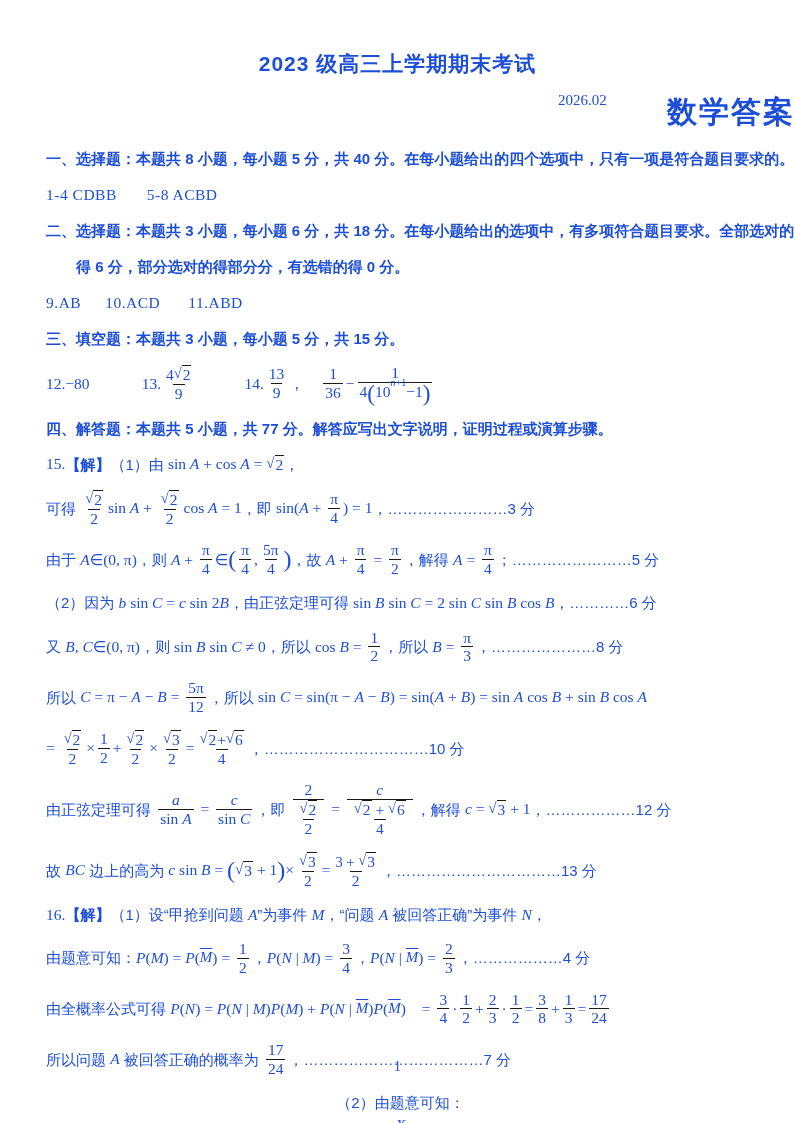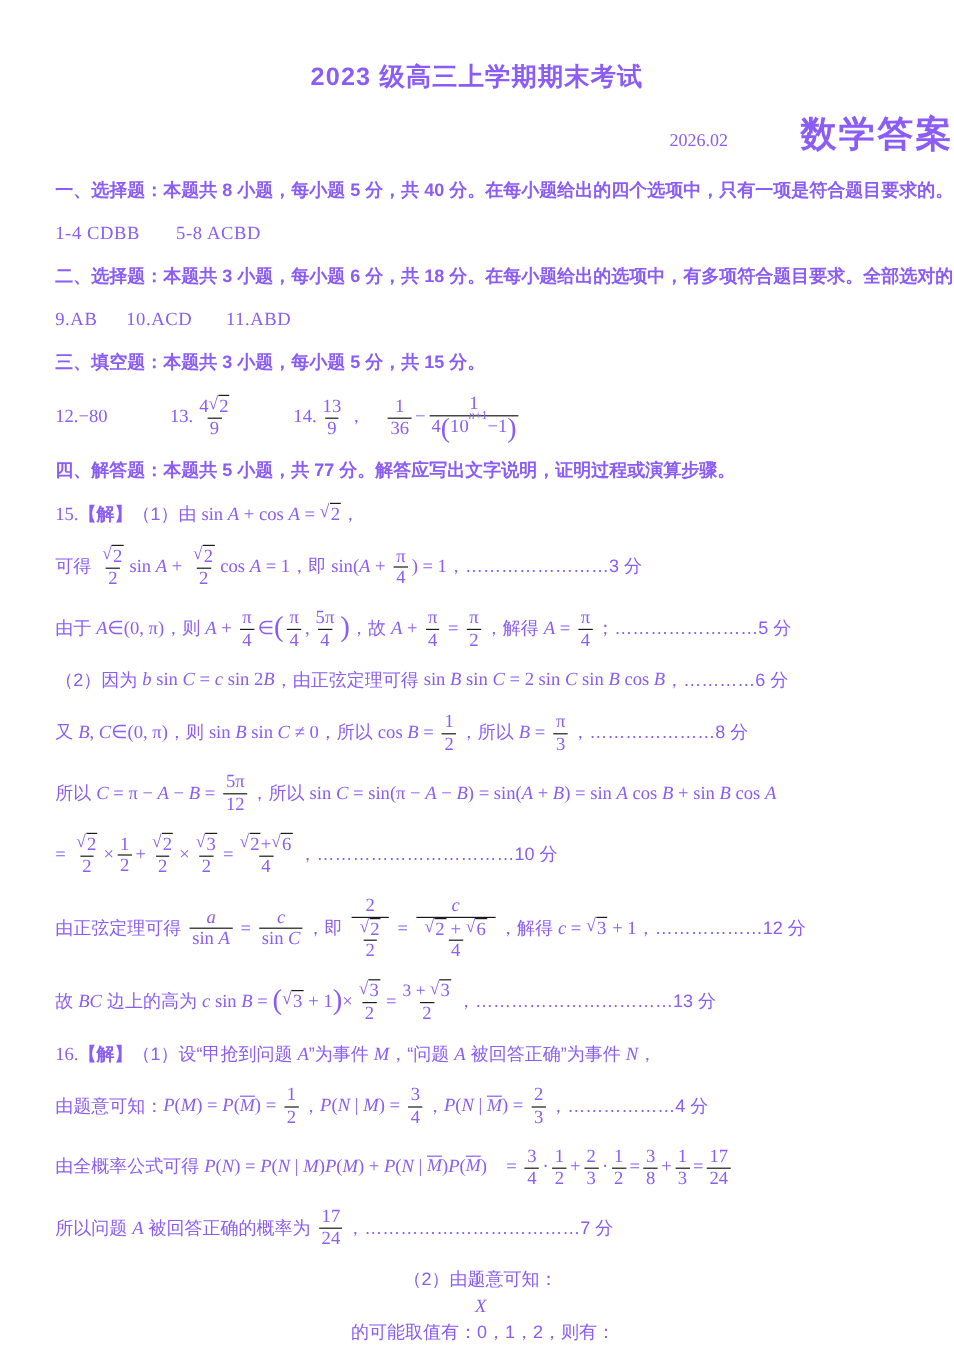--- a/index.html
+++ b/index.html
@@ -2,34 +2,34 @@
 <html><head>
 <meta charset="utf-8">
 <style>
   html,body{margin:0;padding:0;background:#ffffff;}
   .page{
     position:relative;
     width:795px;height:1123px;
     background:#fff;
     overflow:hidden;
     font-family:"Liberation Sans",sans-serif;
-    color:#8b5cf6;
+    color:#1d4ed8;
     box-sizing:border-box;
   }
   .h1{
     text-align:center;
     font-size:21px;
     font-weight:600;
     letter-spacing:1px;
     padding-top:50px;
   }
   .h2row{position:relative;text-align:right;margin-top:14px;height:40px;}
   .h2{font-size:30px;font-weight:800;letter-spacing:2px;}
   .date{
-    position:absolute;left:558px;top:18px;
+    position:absolute;left:558px;top:0;
     font-size:15px;font-weight:400;letter-spacing:0;
     font-family:"Liberation Serif",serif;
   }
   #content{padding:16px 40px 0 46px;}
   .line{
     margin:0 0 14px 0;
     font-size:15px;
     line-height:1.45;
     white-space:nowrap;
     display:flex;align-items:center;
@@ -75,20 +75,23 @@
         <span class="t">一、选择题：本题共 8 小题，每小题 5 分，共 40 分。在每小题给出的四个选项中，只有一项是符合题目要求的。</span>
       </div>
       <div class="line ans" style="margin-top: 6px;">
         <span class="m">1-4 CDBB</span>
         <span class="sp" style="width: 30px;"></span>
         <span class="m">5-8 ACBD</span>
       </div>
       <div class="line bold" style="margin-top: 12px;">
         <span class="t">二、选择题：本题共 3 小题，每小题 6 分，共 18 分。在每小题给出的选项中，有多项符合题目要求。全部选对的</span>
       </div>
+      <div class="line bold" style="padding-left: 30px; margin-top: 14px;">
+        <span class="t">得 6 分，部分选对的得部分分，有选错的得 0 分。</span>
+      </div>
       <div class="line ans" style="margin-top: 10px;">
         <span class="m">9.AB</span>
         <span class="sp" style="width: 24px;"></span>
         <span class="m">10.ACD</span>
         <span class="sp" style="width: 28px;"></span>
         <span class="m">11.ABD</span>
       </div>
       <div class="line bold" style="margin-top: 8px;">
         <span class="t">三、填空题：本题共 3 小题，每小题 5 分，共 15 分。</span>
       </div>

